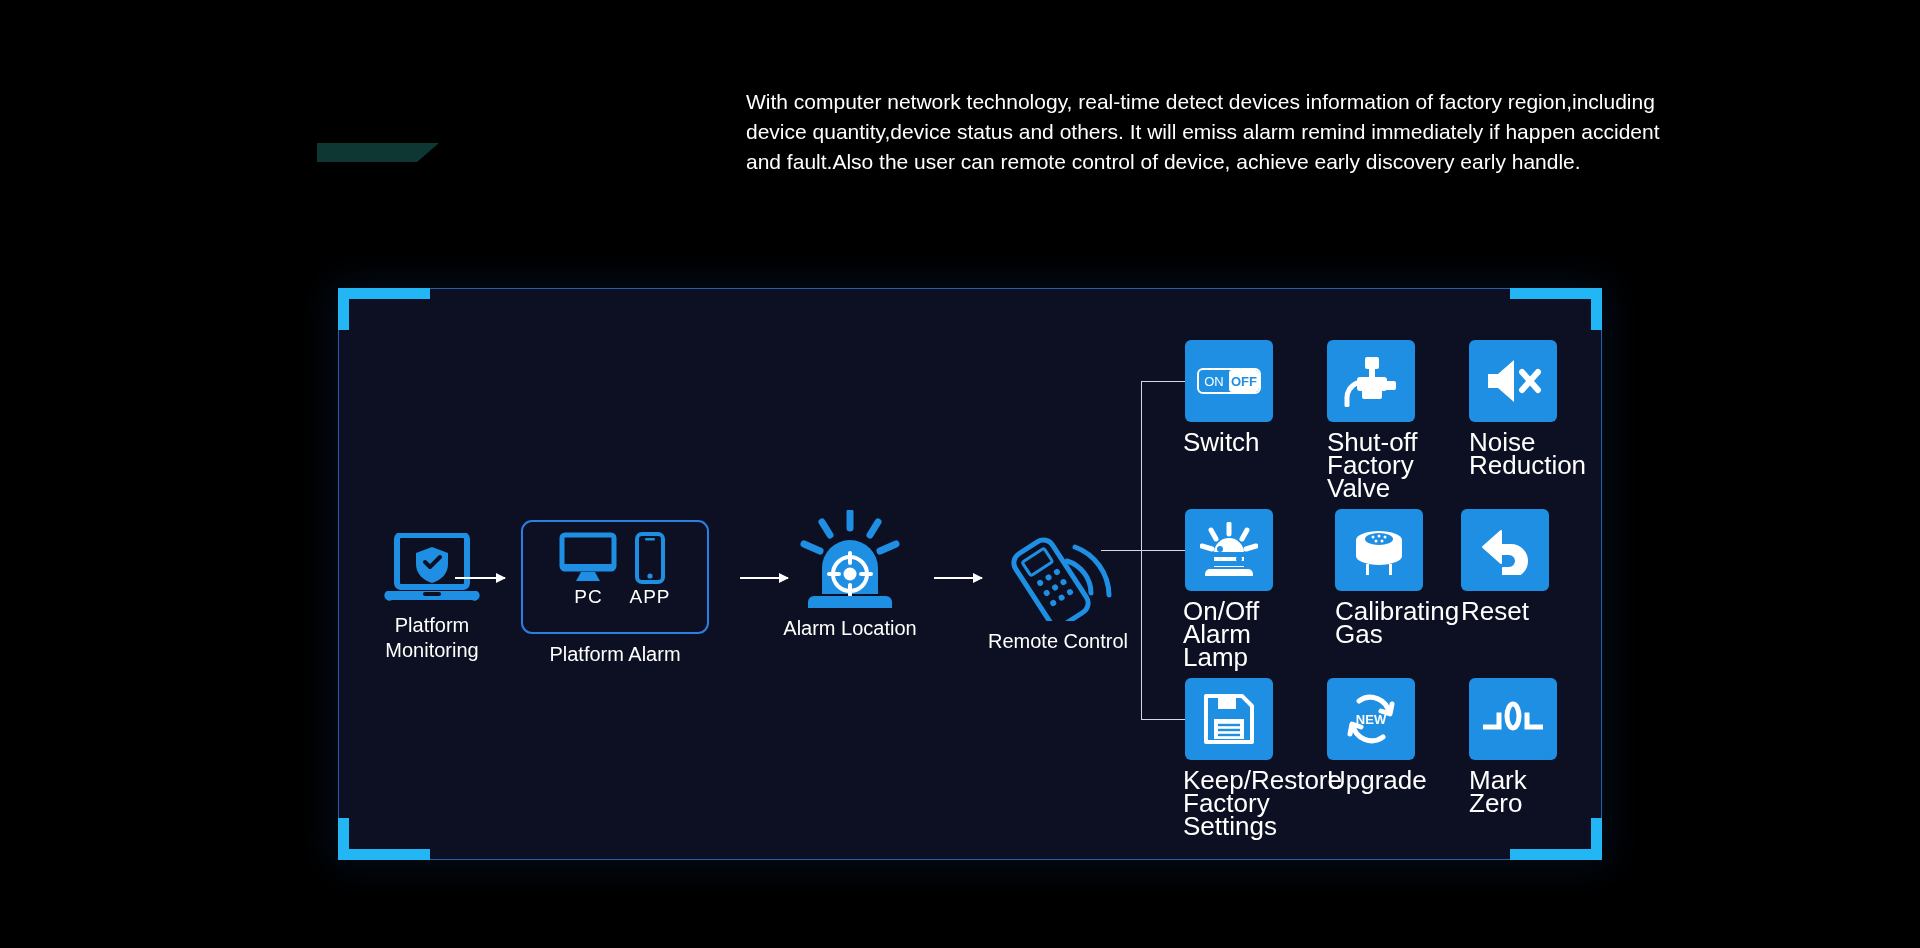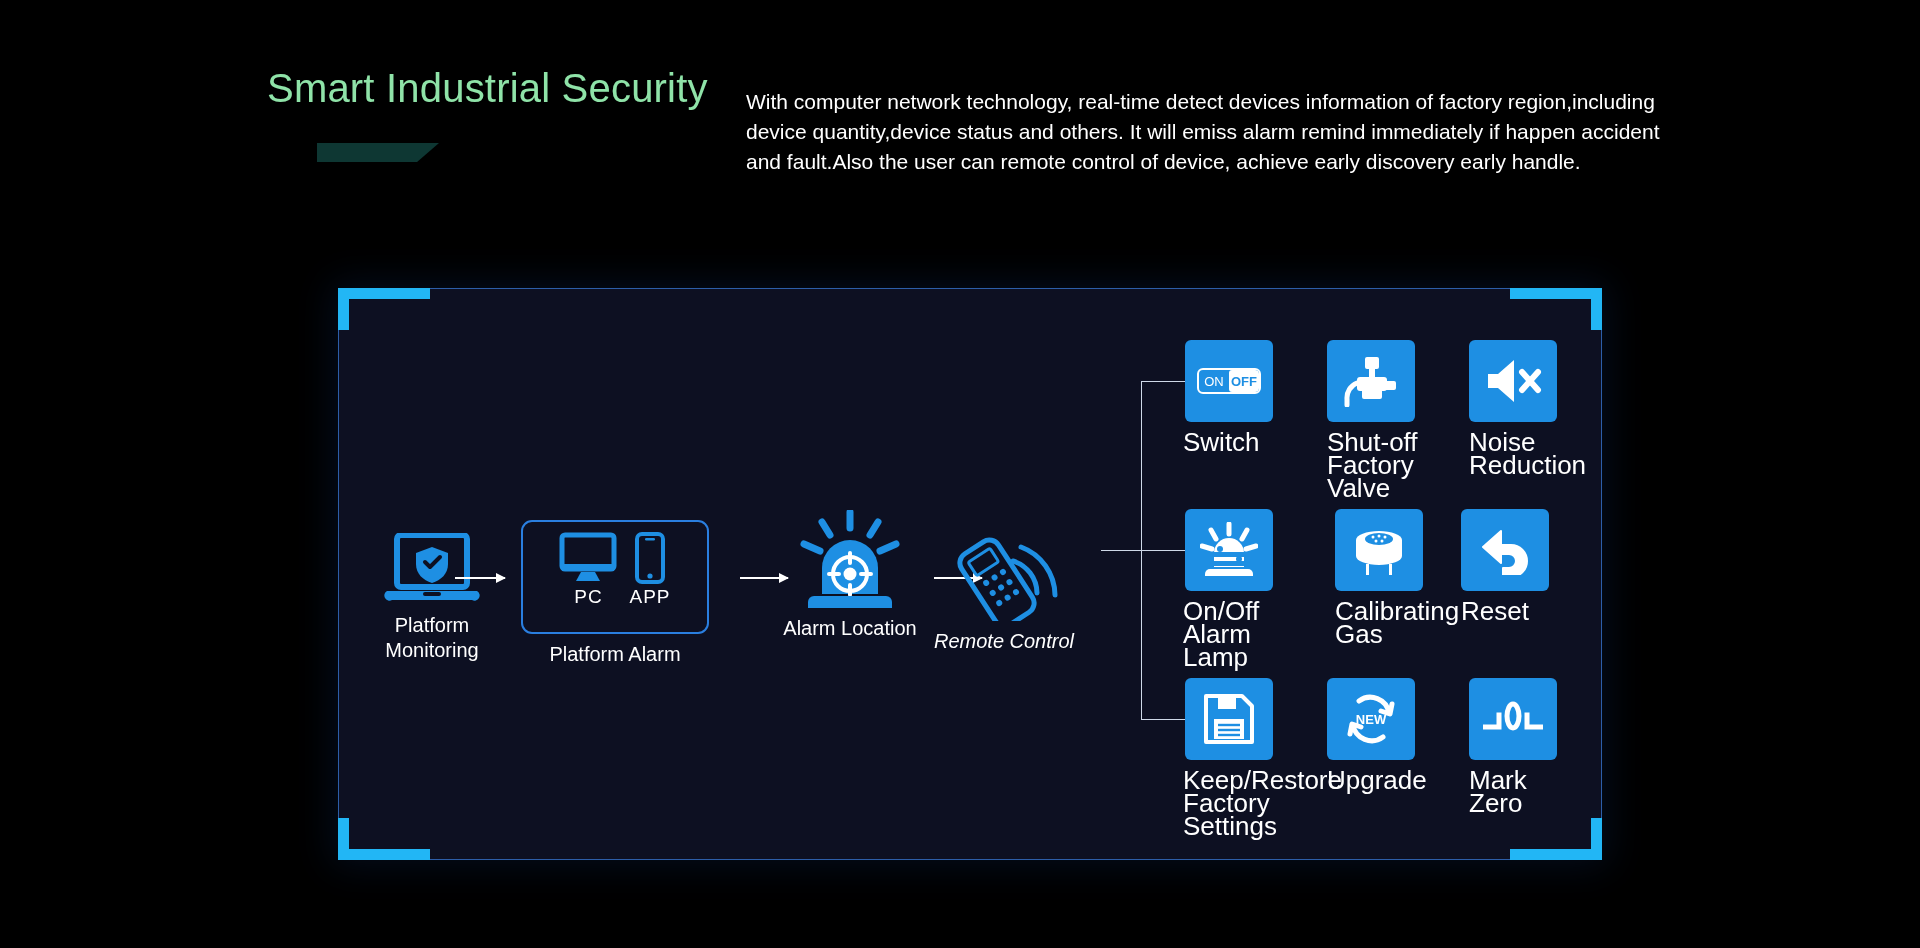--- a/index.html
+++ b/index.html
@@ -106,21 +106,21 @@
     line-height: 25px;
     color: #ffffff;
     margin-top: 8px;
     white-space: pre-line;
   }
   .icon-svg { display: block; margin: 0 auto; }
 
   #node-platform-monitoring { left: 357px; top: 533px; width: 150px; }
   #node-platform-alarm      { left: 505px; top: 520px; width: 220px; }
   #node-alarm-location      { left: 770px; top: 510px; width: 160px; }
-  #node-remote-control      { left: 914px; top: 525px; width: 180px; font-style: italic; }
+  #node-remote-control      { left: 968px; top: 525px; width: 180px; }
 
   #alarm-box {
     width: 188px; height: 114px;
     border: 2px solid #2a7fe0;
     border-radius: 11px;
     margin: 0 auto;
     position: relative;
     background: transparent;
   }
   .device-row {
@@ -238,23 +238,20 @@
     display: flex; align-items: center; justify-content: center;
     border-radius: 3px;
   }
 </style>
 </head>
 <body>
 
 <div id="stage">
 
   <div id="header">
-    <div id="title-block">
-      <div id="page-title">Smart Industrial Security</div>
-    </div>
     <div id="title-deco"></div>
     <div id="intro-paragraph">With computer network technology, real-time detect devices information of factory region,including device quantity,device status and others. It will emiss alarm remind immediately if happen accident and fault.Also the user can remote control of device, achieve early discovery early handle.</div>
   </div>
 
   <div id="panel">
 
     <div class="corner" id="corner-tl">
       <span class="h"></span>
         <span class="v"></span>
     </div>

